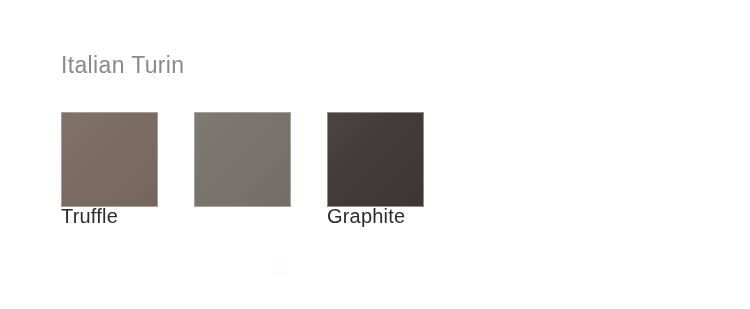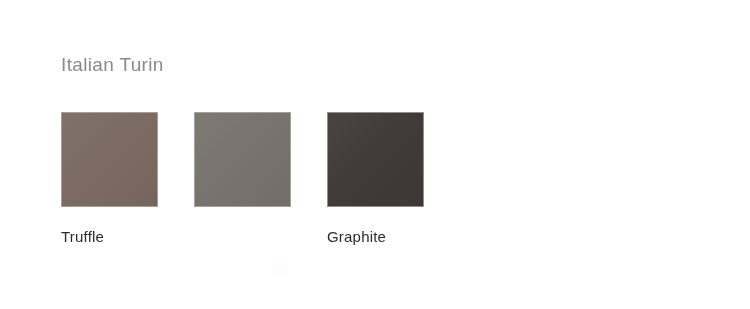--- a/index.html
+++ b/index.html
@@ -20,21 +20,21 @@
     position: absolute;
     inset: 0;
     background: #ffffff;
   }
 
   
   .collection-title {
     position: absolute;
     left: 61px;
     top: 54px;
-    font-size: 19px;
+    font-size: 23px;
     line-height: 22px;
     letter-spacing: 0.35px;
     color: #8a8a8a;
     white-space: nowrap;
     font-weight: 400;
   }
 
   
   .swatch-row {
     position: absolute;
@@ -70,22 +70,21 @@
     background:
       linear-gradient(135deg,
         rgba(255,255,255,0.055) 0%,
         rgba(255,255,255,0.015) 38%,
         rgba(0,0,0,0.00) 62%,
         rgba(0,0,0,0.045) 100%);
     pointer-events: none;
   }
 
   .swatch-label {
-    margin-top: 20px;
-    font-size: 15px;
+    font-size: 20px;
     line-height: 19px;
     letter-spacing: 0.2px;
     color: #2b2b2b;
     white-space: nowrap;
   }
 
   
   .paper-artifact {
     position: absolute;
     left: 272px;

